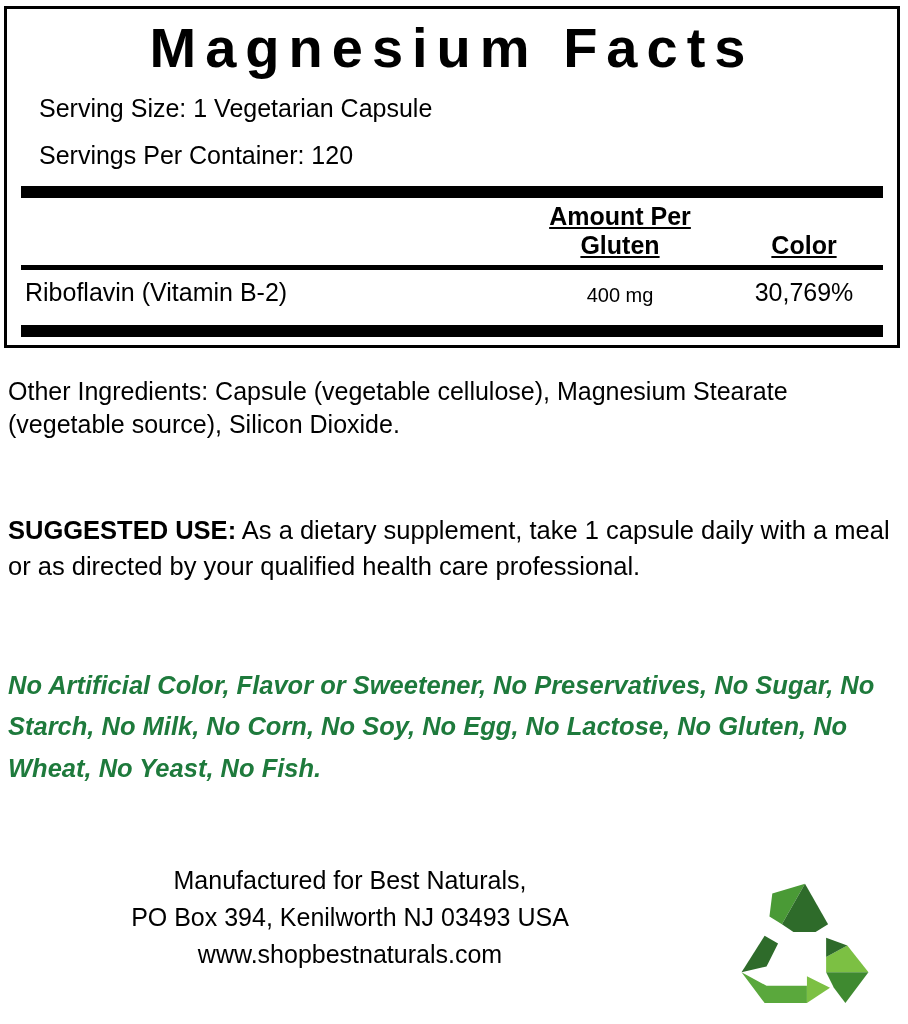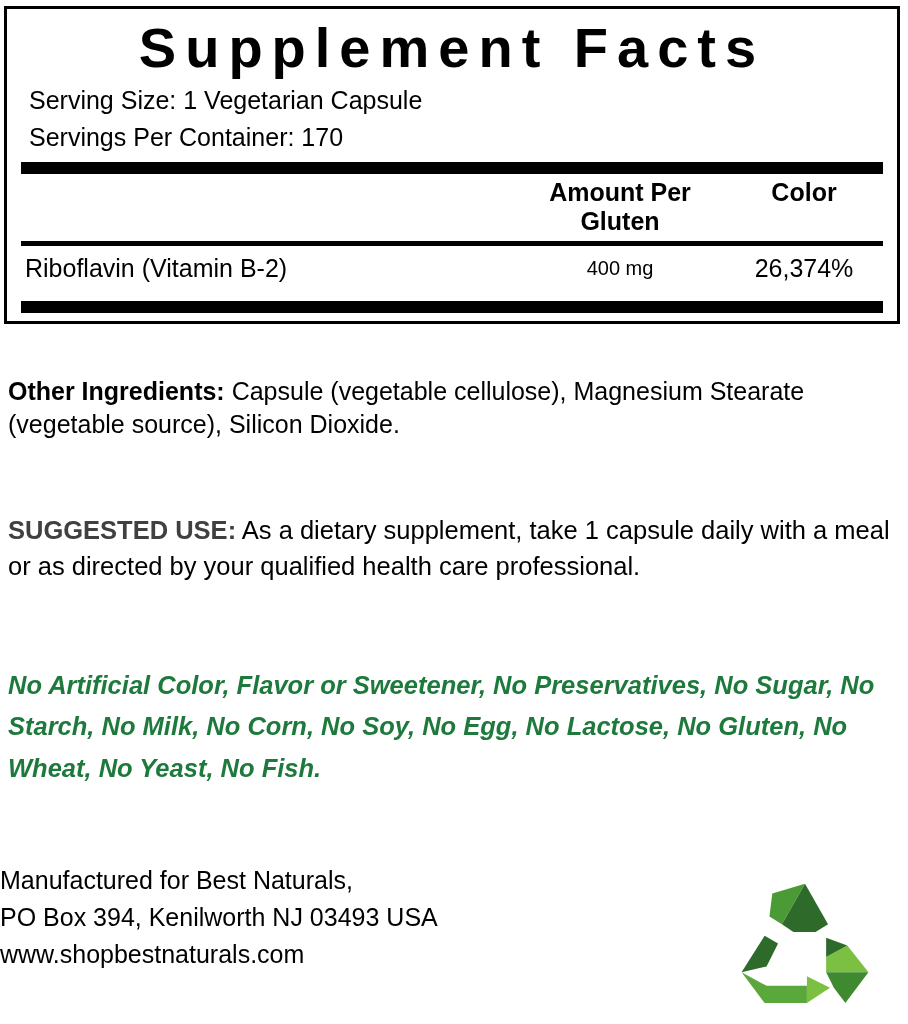--- a/index.html
+++ b/index.html
@@ -40,57 +40,58 @@
     letter-spacing: 9px;
     line-height: 1.05;
     text-align: center;
     margin: 4px 0 6px 0;
     white-space: nowrap;
   }
 
   .serving-line {
     font-size: 25px;
     line-height: 1.32;
-    margin: 4px;
+    margin: 14px;
     padding-left: 4px;
   }
 
   .rule-thick {
     height: 12px;
     background: #000;
     margin: 8px 0 0 0;
   }
   .rule-mid {
     height: 5px;
     background: #000;
     margin: 0;
   }
 
   .col-head {
     display: flex;
     justify-content: flex-end;
-    align-items: flex-start;
+    align-items: flex-end;
     padding: 4px 0 4px 0;
+    text-decoration: underline;
   }
   .col-head .ch {
     font-size: 25px;
     font-weight: bold;
     text-align: center;
     line-height: 1.18;
   }
   .col-head .ch.amount {
     width: 210px;
   }
   .col-head .ch.daily {
     width: 158px;
   }
 
   .nutrient-row {
     display: flex;
-    align-items: center;
+    align-items: flex-end;
     padding: 8px 0 10px 0;
   }
   .nutrient-row .name {
     flex: 1 1 auto;
     font-size: 25px;
     padding-left: 4px;
   }
   .nutrient-row .amt {
     width: 210px;
     text-align: center;
@@ -109,34 +110,34 @@
   
   .other-ing {
     position: absolute;
     left: 8px;
     top: 375px;
     width: 892px;
     font-size: 25px;
     line-height: 1.32;
   }
   .other-ing b {
-    font-weight: bold;
+    font-weight: normal;
   }
 
   
   .suggested {
     position: absolute;
     left: 8px;
     top: 512px;
     width: 892px;
     font-size: 25.5px;
     line-height: 1.42;
   }
   .suggested .label {
-    color: #404040;
+    color: #000000;
     font-weight: bold;
   }
 
   
   .claims {
     position: absolute;
     left: 8px;
     top: 665px;
     width: 892px;
     font-size: 25.5px;
@@ -145,20 +146,21 @@
     font-style: italic;
     font-weight: bold;
   }
 
   
   .footer {
     position: absolute;
     left: 0;
     top: 862px;
     width: 700px;
+    text-align: center;
     font-size: 25px;
     line-height: 1.48;
   }
   .footer div {
     white-space: nowrap;
   }
 
   
   .recycle {
     position: absolute;
@@ -167,43 +169,43 @@
     width: 140px;
     height: 125px;
   }
 </style>
 </head>
 <body>
 
 <div class="page">
 
   <div class="facts-panel">
-    <div class="facts-title">Supplement Facts</div>
+    <div class="facts-title">Magnesium Facts</div>
 
     <div class="serving-line">Serving Size: 1 Vegetarian Capsule</div>
-    <div class="serving-line">Servings Per Container: 170</div>
+    <div class="serving-line">Servings Per Container: 120</div>
 
     <div class="rule-thick"></div>
 
     <div class="col-head">
       <div class="ch amount">
         <div>Amount Per</div>
         <div>Gluten</div>
       </div>
       <div class="ch daily">
         <div>Color</div>
       </div>
     </div>
 
     <div class="rule-mid"></div>
 
     <div class="nutrient-row">
       <div class="name">Riboflavin (Vitamin B-2)</div>
       <div class="amt">400 mg</div>
-      <div class="dv">26,374%</div>
+      <div class="dv">30,769%</div>
     </div>
 
     <div class="rule-thick"></div>
     <div class="facts-bottom-space"></div>
   </div>
 
   <div class="other-ing">
     <b>Other Ingredients:</b><span> Capsule (vegetable cellulose), Magnesium Stearate (vegetable source), Silicon Dioxide.</span>
   </div>
 

